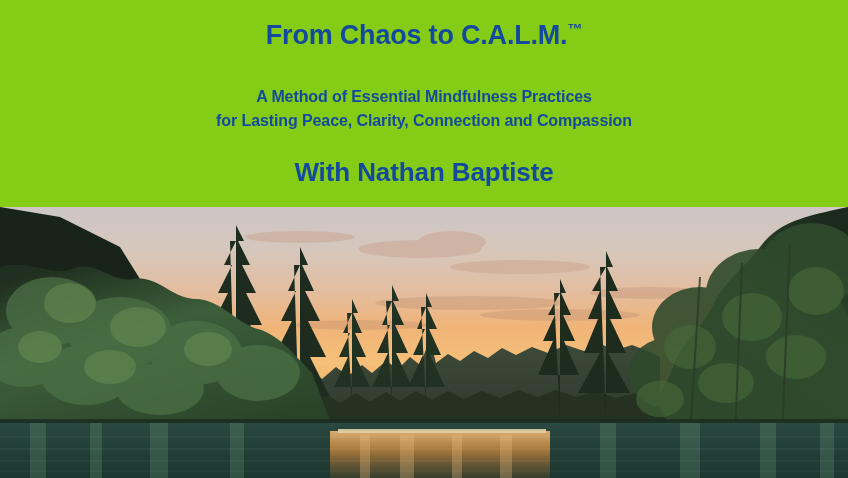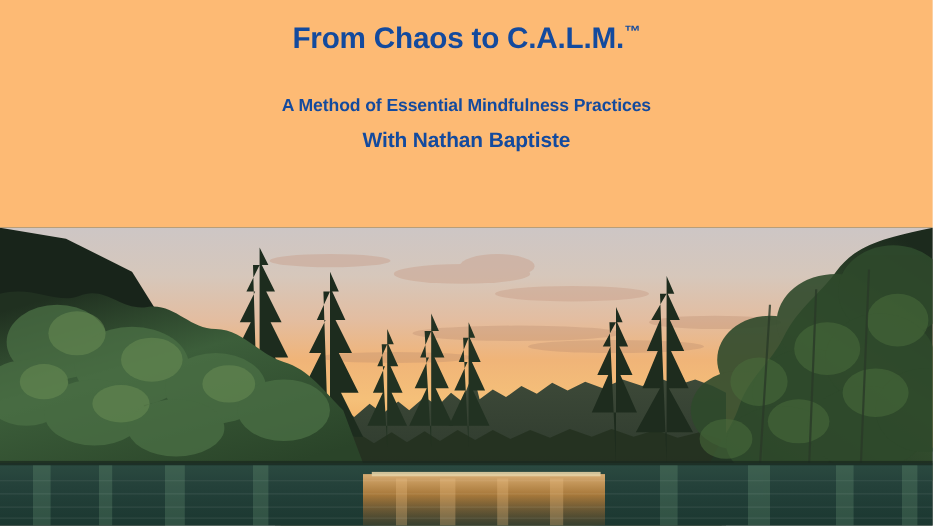--- a/index.html
+++ b/index.html
@@ -12,21 +12,21 @@
   #slide {
     position:relative;
     width:848px; height:478px;
     overflow:hidden;
   }
 
   
   #header {
     position:absolute; left:0; top:0;
     width:848px; height:207px;
-    background:#fdba74;
+    background:#84cc16;
     display:flex; flex-direction:column;
     align-items:center;
     justify-content:flex-start;
     text-align:center;
   }
   #title {
     margin-top:21px;
     font-size:27px;
     font-weight:bold;
     color:#134a9e;
@@ -43,22 +43,22 @@
     margin-top:34px;
     font-size:16px;
     font-weight:bold;
     color:#134a9e;
     line-height:1.55;
     letter-spacing:-0.1px;
     white-space:nowrap;
   }
   #subtitle .l2 { display:block; }
   #presenter {
-    margin-top:9px;
-    font-size:19px;
+    margin-top:23px;
+    font-size:26px;
     font-weight:bold;
     color:#134a9e;
     letter-spacing:-0.1px;
     white-space:nowrap;
   }
 
   
   #photo {
     position:absolute; left:0; top:207px;
     width:848px; height:271px;
@@ -73,20 +73,21 @@
 <div id="slide">
 
   <div id="header">
 
     <div id="title">
       <span>From Chaos to C.A.L.M.</span><span class="tm">™</span>
     </div>
 
     <div id="subtitle">
       <span class="l1">A Method of Essential Mindfulness Practices</span>
+      <span class="l2">for Lasting Peace, Clarity, Connection and Compassion</span>
     </div>
 
     <div id="presenter">With Nathan Baptiste</div>
 
   </div>
 
   <div id="photo">
     <svg viewBox="0 0 848 271" preserveAspectRatio="none">
       <defs>
 

